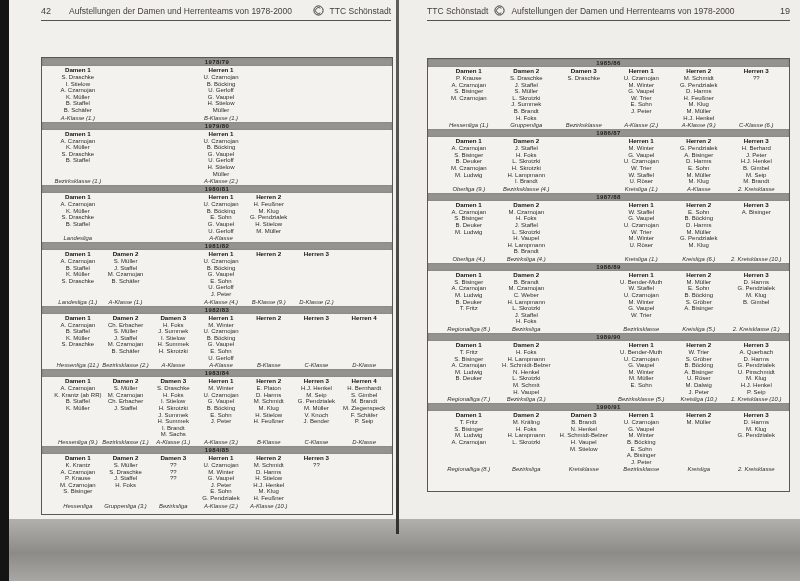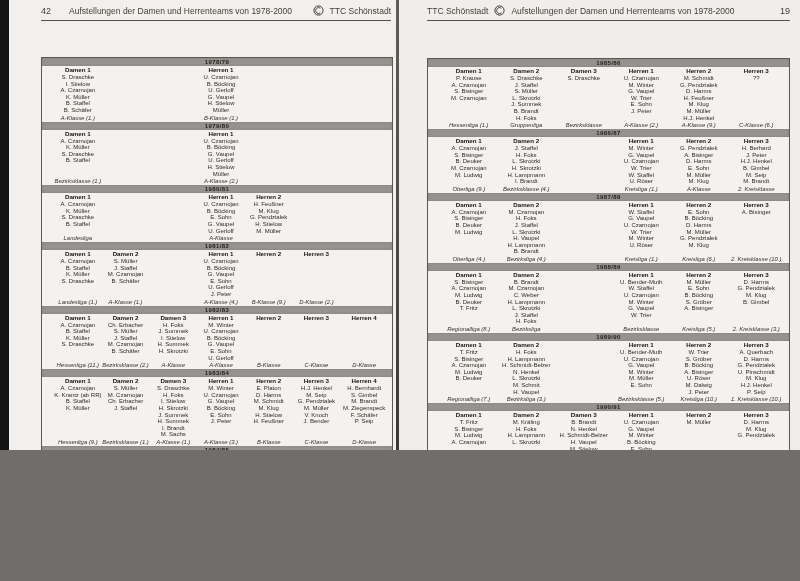--- a/index.html
+++ b/index.html
@@ -1,16 +1,16 @@
 <!DOCTYPE html>
 <html><head>
 <meta charset="utf-8">
 <style>
   html,body{margin:0;padding:0;background:#6f6e6c;}
-  .scan{position:relative;width:800px;height:450px;background:#e9e7e3;overflow:hidden;
+  .scan{position:relative;width:800px;height:581px;background:#e9e7e3;overflow:hidden;
         font-family:"Liberation Sans",sans-serif;color:#2e2c26;}
   .edge-left{position:absolute;left:0;top:0;width:9px;height:581px;background:#141414;z-index:6;}
   .gutter{position:absolute;left:396px;top:0;width:3px;height:534px;
           background:linear-gradient(180deg,#605e5a,#34322e);z-index:5;}
   .bottom-shadow{position:absolute;left:0;top:519px;width:800px;height:62px;z-index:4;
           background:linear-gradient(180deg,#b2b0ac,#8d8b87 55%,#a9a7a3);}
   .page{position:absolute;top:0;height:519px;}
   .page-left{left:9px;width:388px;background:#f2f0ec;}
   .page-right{left:399px;width:401px;background:#f0eeea;}
   .pg-header{position:absolute;top:5px;display:flex;align-items:center;gap:6px;

